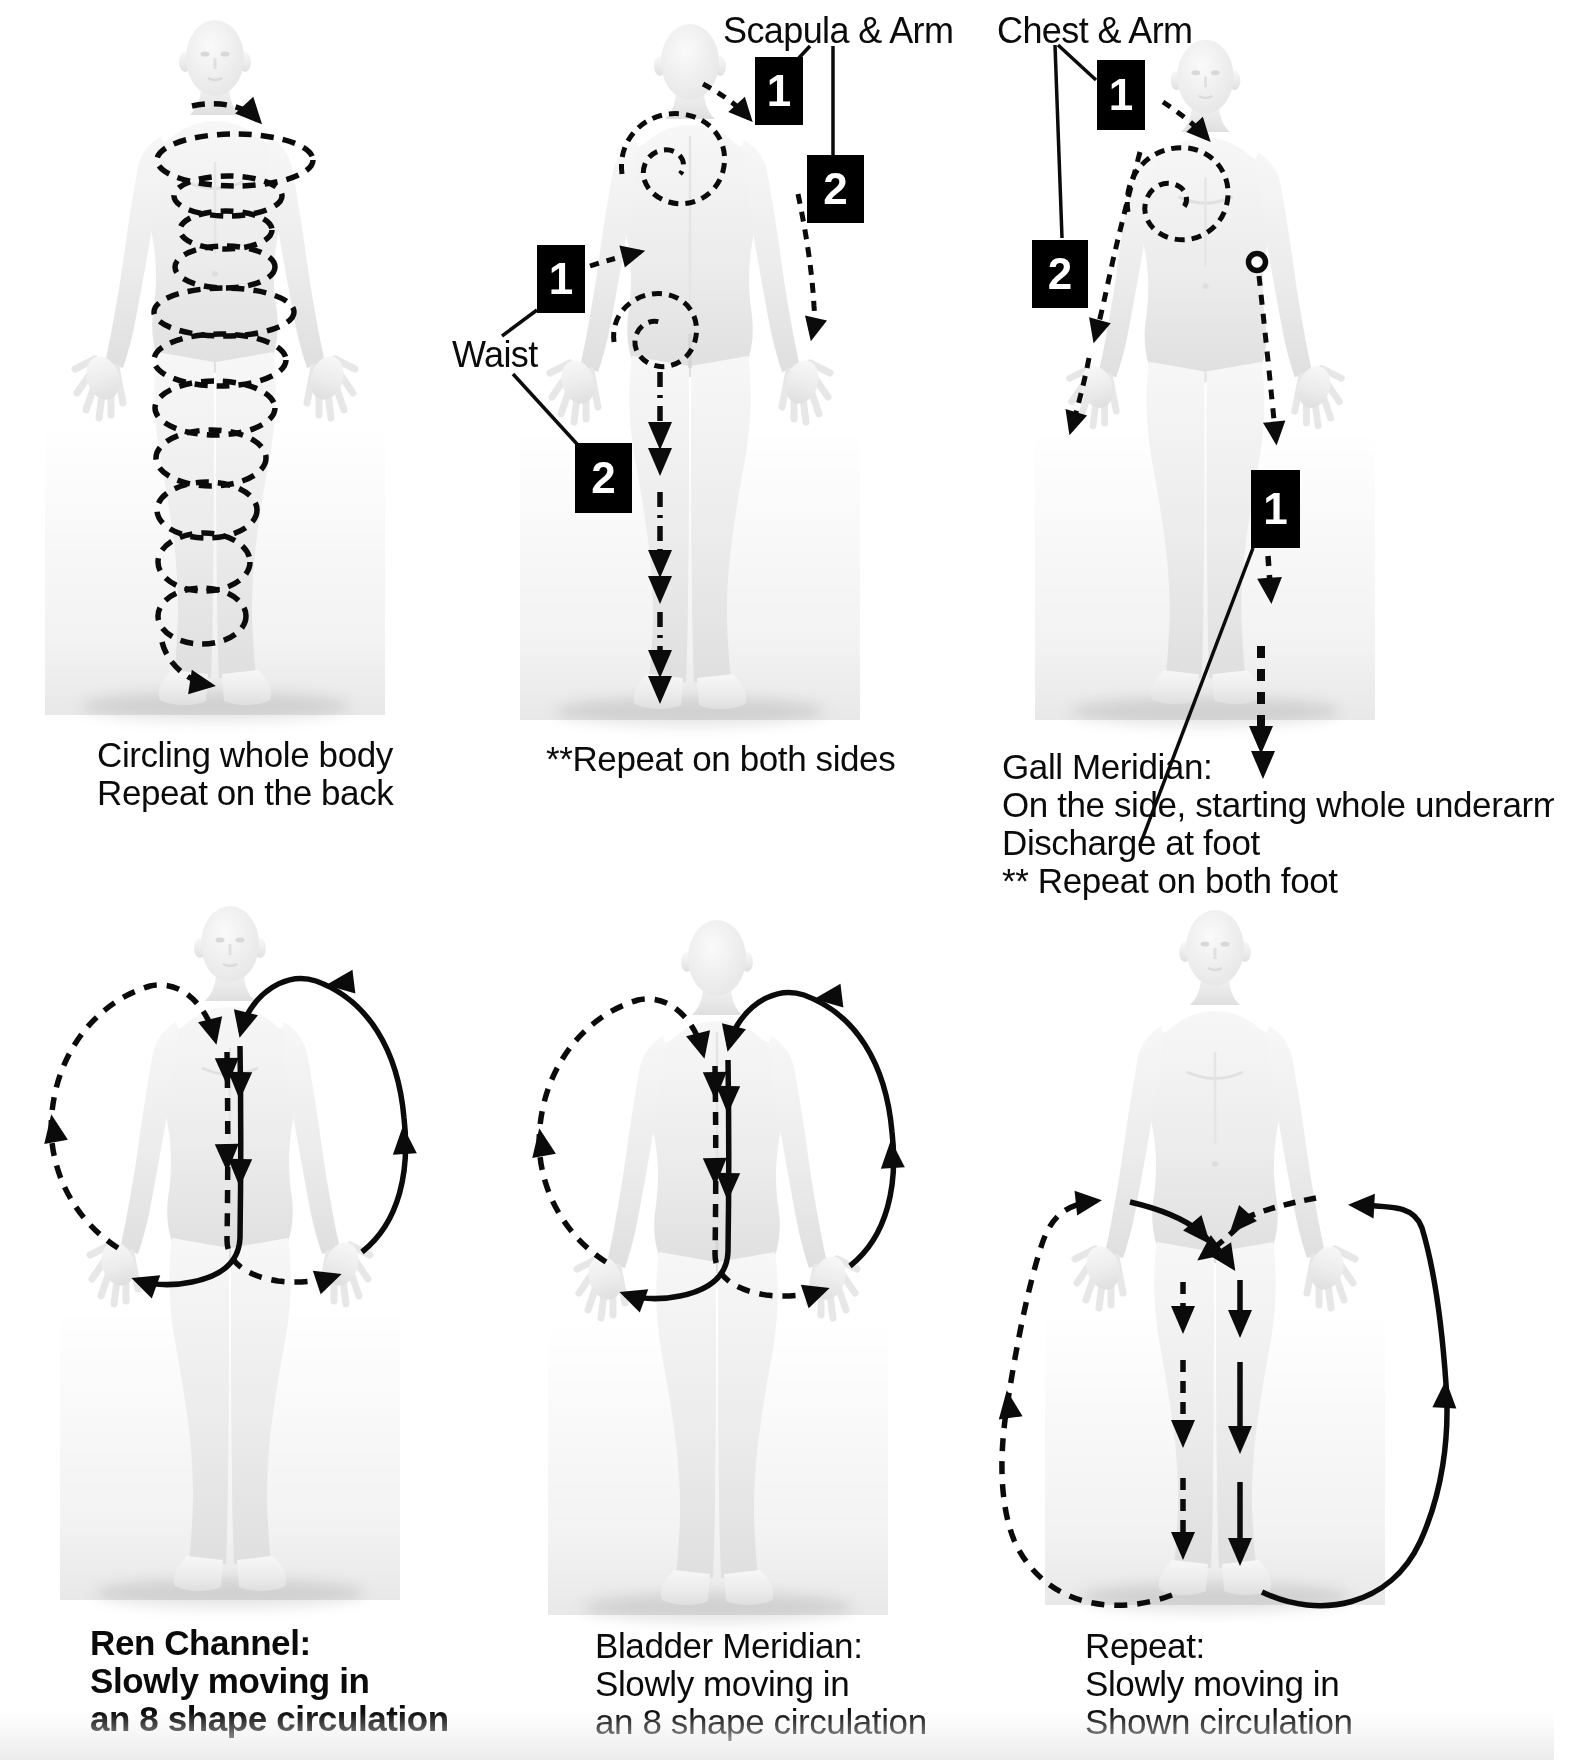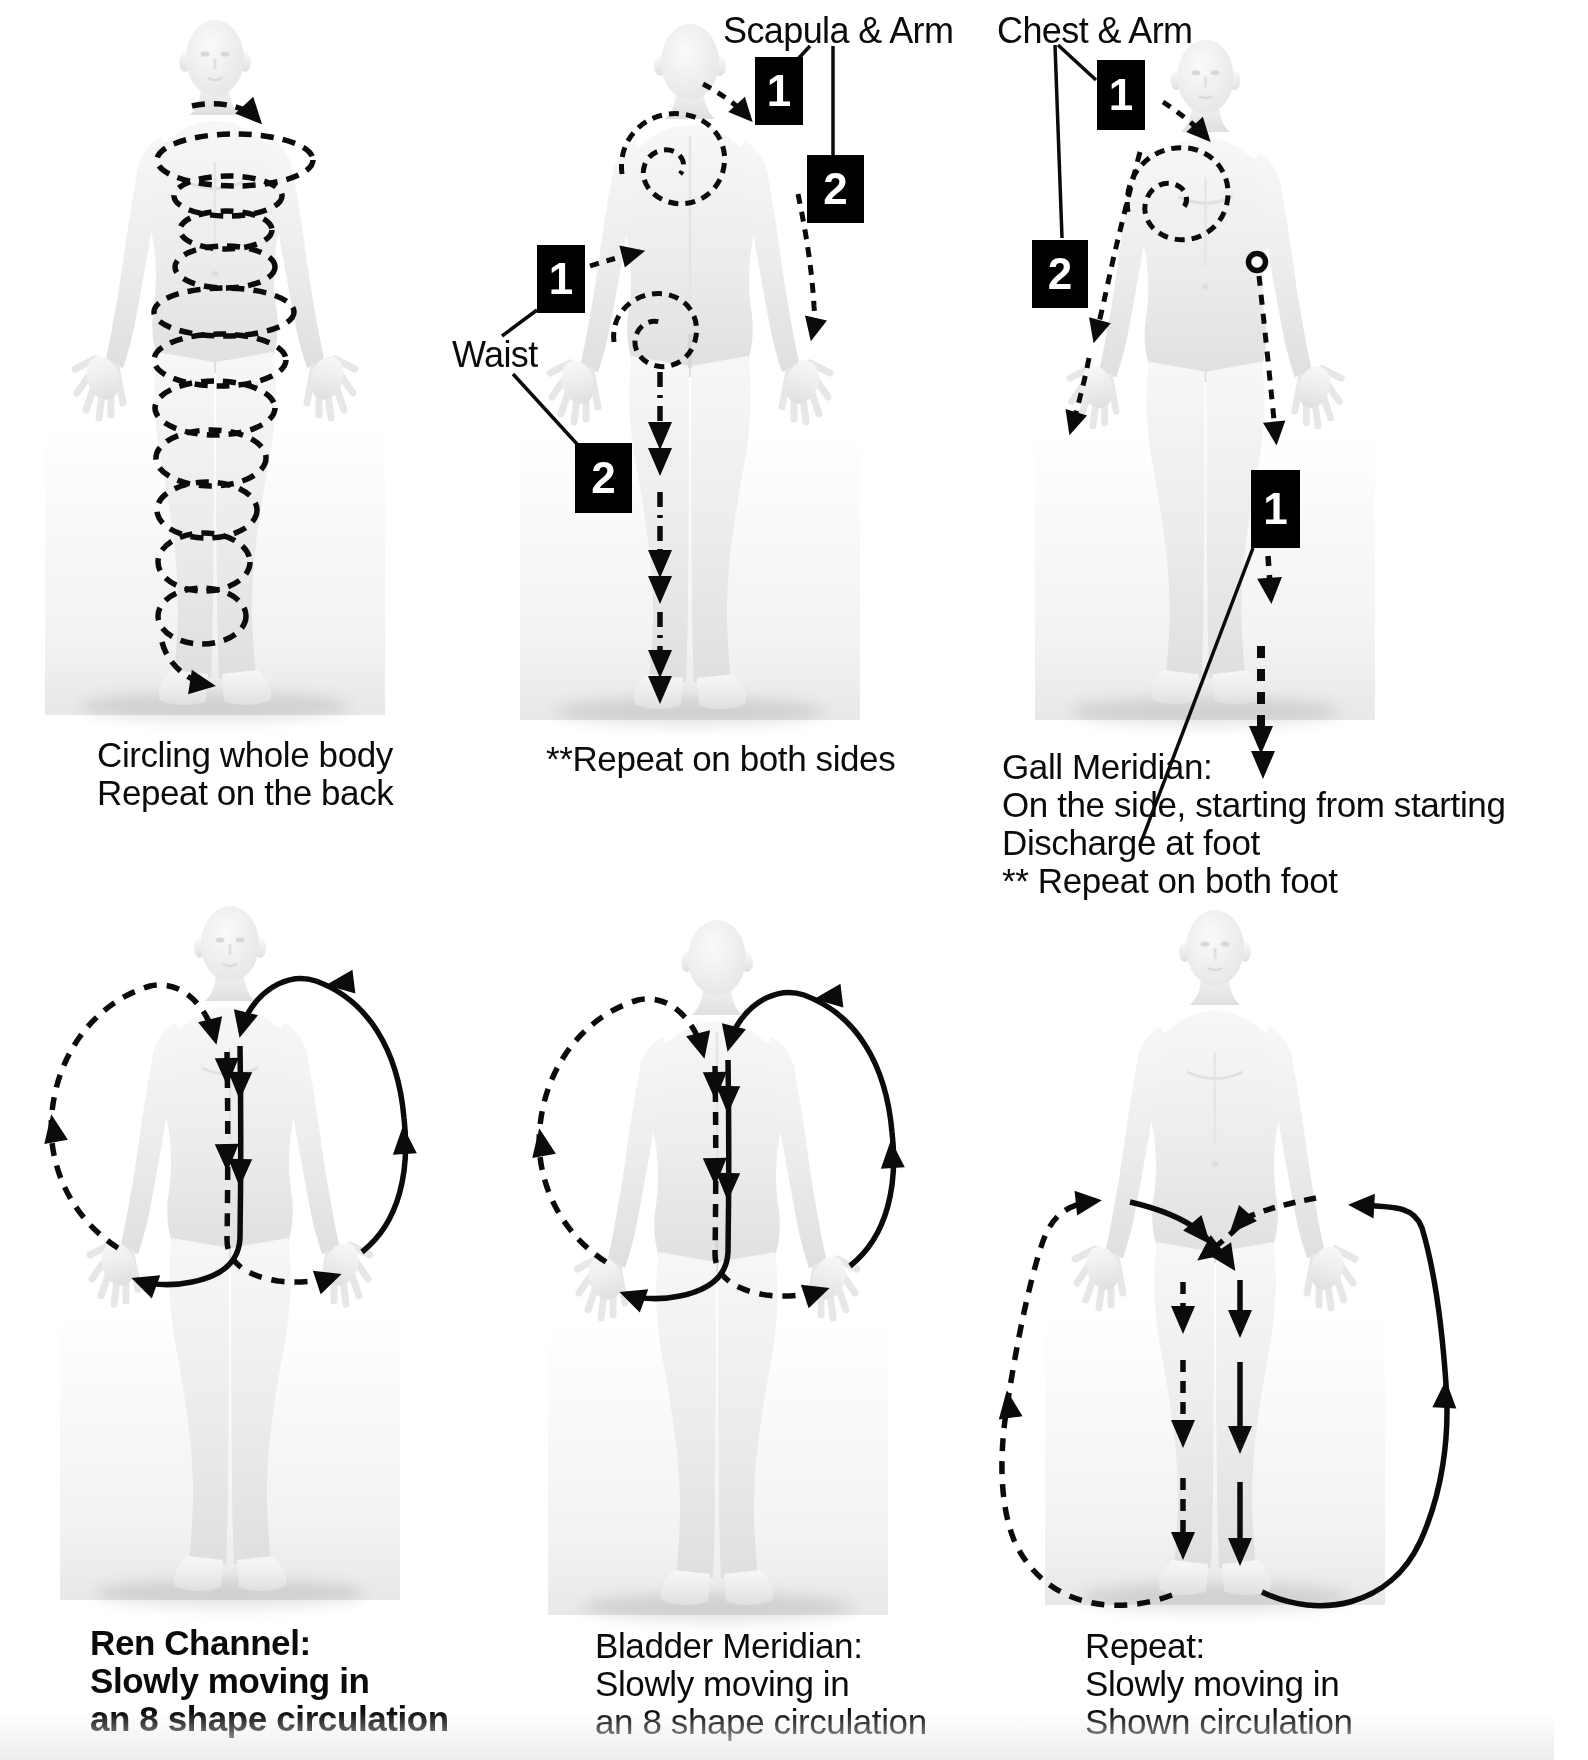--- a/index.html
+++ b/index.html
@@ -251,21 +251,21 @@
 
   <div class="cap" style="left:97px;top:736px;">
     <div>Circling whole body</div>
     <div>Repeat on the back</div>
   </div>
   <div class="cap" style="left:546px;top:740px;">
     <div>**Repeat on both sides</div>
   </div>
   <div class="cap" style="left:1002px;top:736px;margin-top:12px;">
     <div>Gall Meridian:</div>
-    <div>On the side, starting from starting</div>
+    <div>On the side, starting whole underarm</div>
     <div>Discharge at foot</div>
     <div>** Repeat on both foot</div>
   </div>
   <div class="cap" style="left:90px;top:1624px;font-weight:bold;">
     <div>Ren Channel:</div>
     <div>Slowly moving in</div>
     <div>an 8 shape circulation</div>
   </div>
   <div class="cap" style="left:595px;top:1627px;">
     <div>Bladder Meridian:</div>

